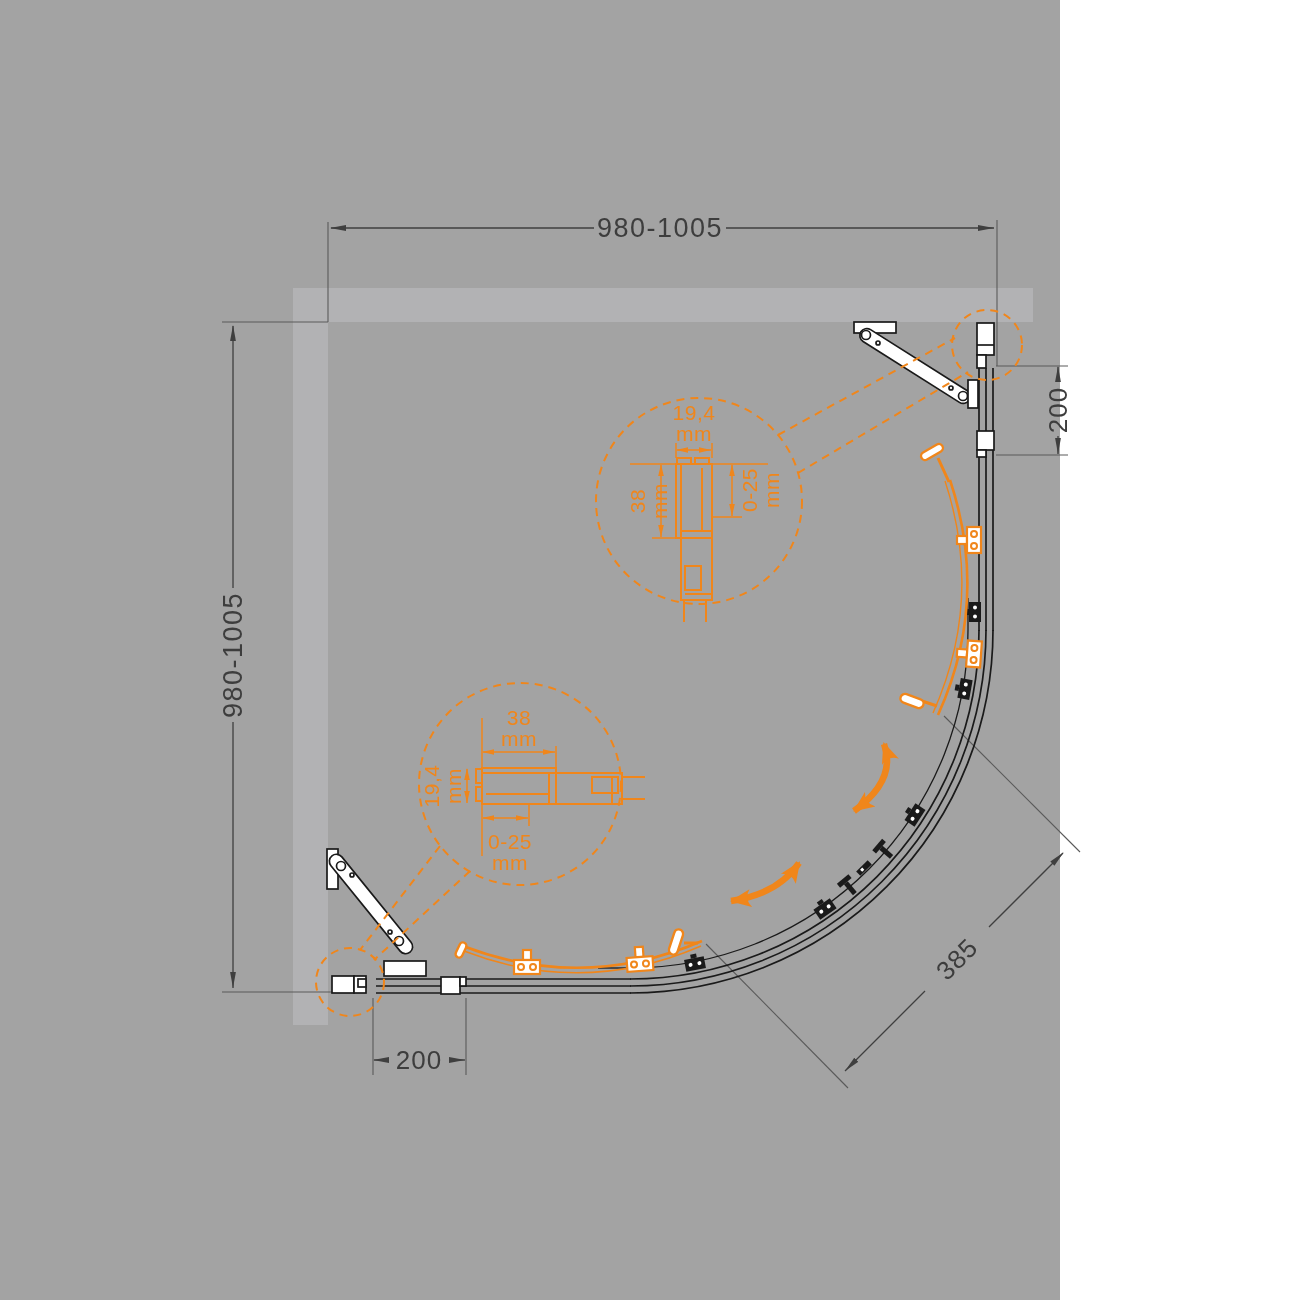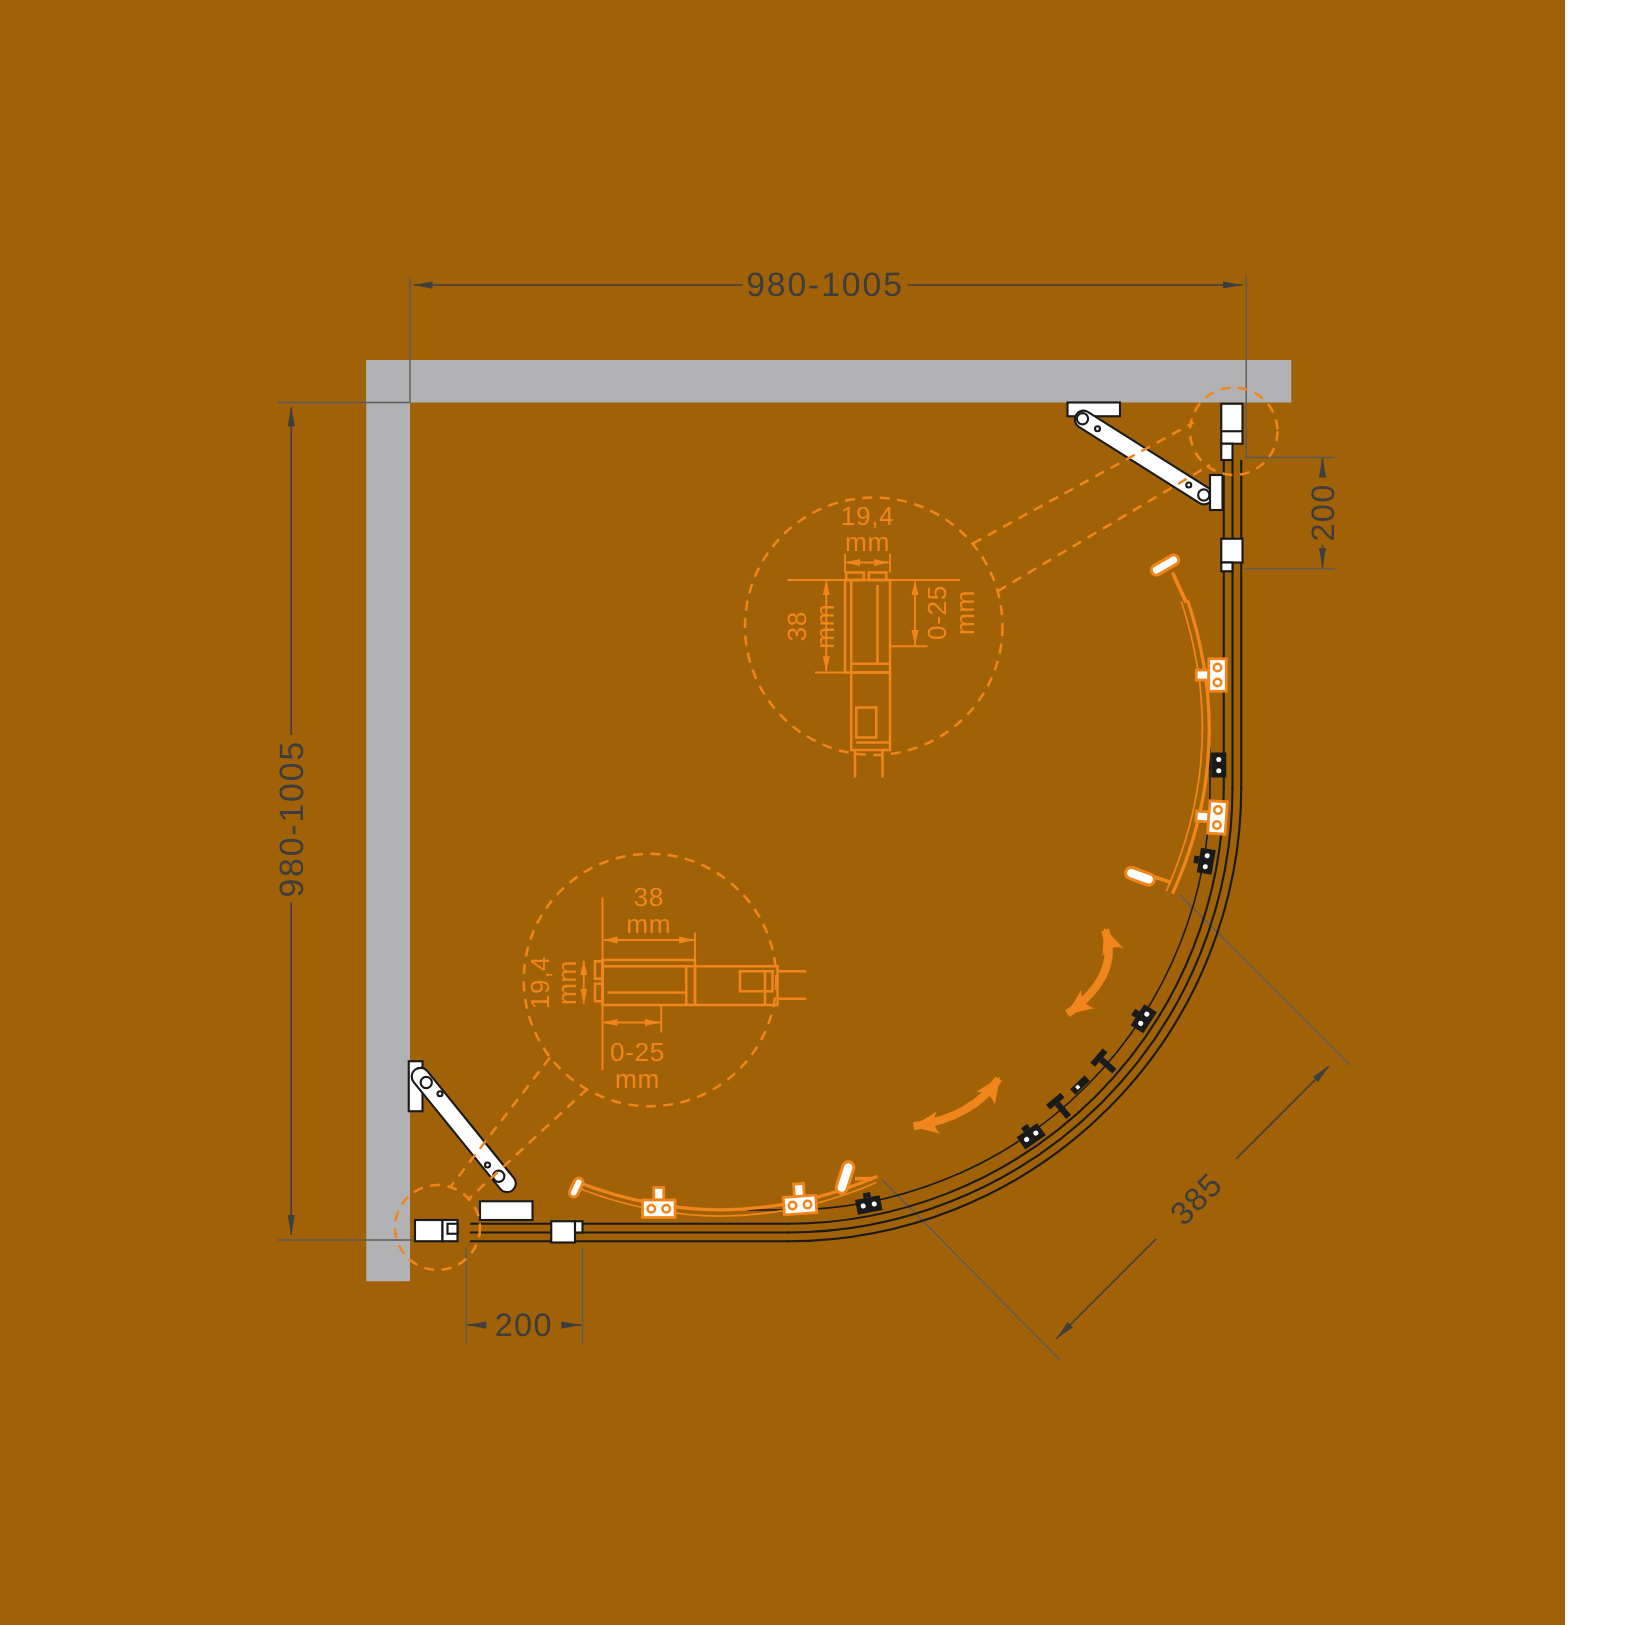--- a/index.html
+++ b/index.html
@@ -1,16 +1,16 @@
 <!DOCTYPE html>
 <html><head>
 <meta charset="utf-8">
 <style>
   html,body{margin:0;padding:0;background:#ffffff;}
-  .stage{width:1252px;height:1300px;position:relative;background:#a16207;}
+  .stage{width:1060px;height:1300px;position:relative;background:#a3a3a3;}
   svg{display:block;}
   text{font-family:"Liberation Sans","DejaVu Sans",sans-serif;}
   .dim-label{fill:#3d3d3d;font-size:27px;letter-spacing:1.5px;}
   .dim-label-sm{fill:#3d3d3d;font-size:26px;letter-spacing:1px;}
   .od{fill:#F0861B;font-size:21px;letter-spacing:.5px;}
   .dimline{stroke:#3f3f3f;stroke-width:1.3;fill:none;}
   .extline{stroke:#5a5a5a;stroke-width:1.1;fill:none;}
   .struct{stroke:#1a1a1a;stroke-width:1.7;fill:none;}
   .structw{stroke:#1a1a1a;stroke-width:1.7;fill:#ffffff;}
   .blk{fill:#1a1a1a;stroke:none;}

